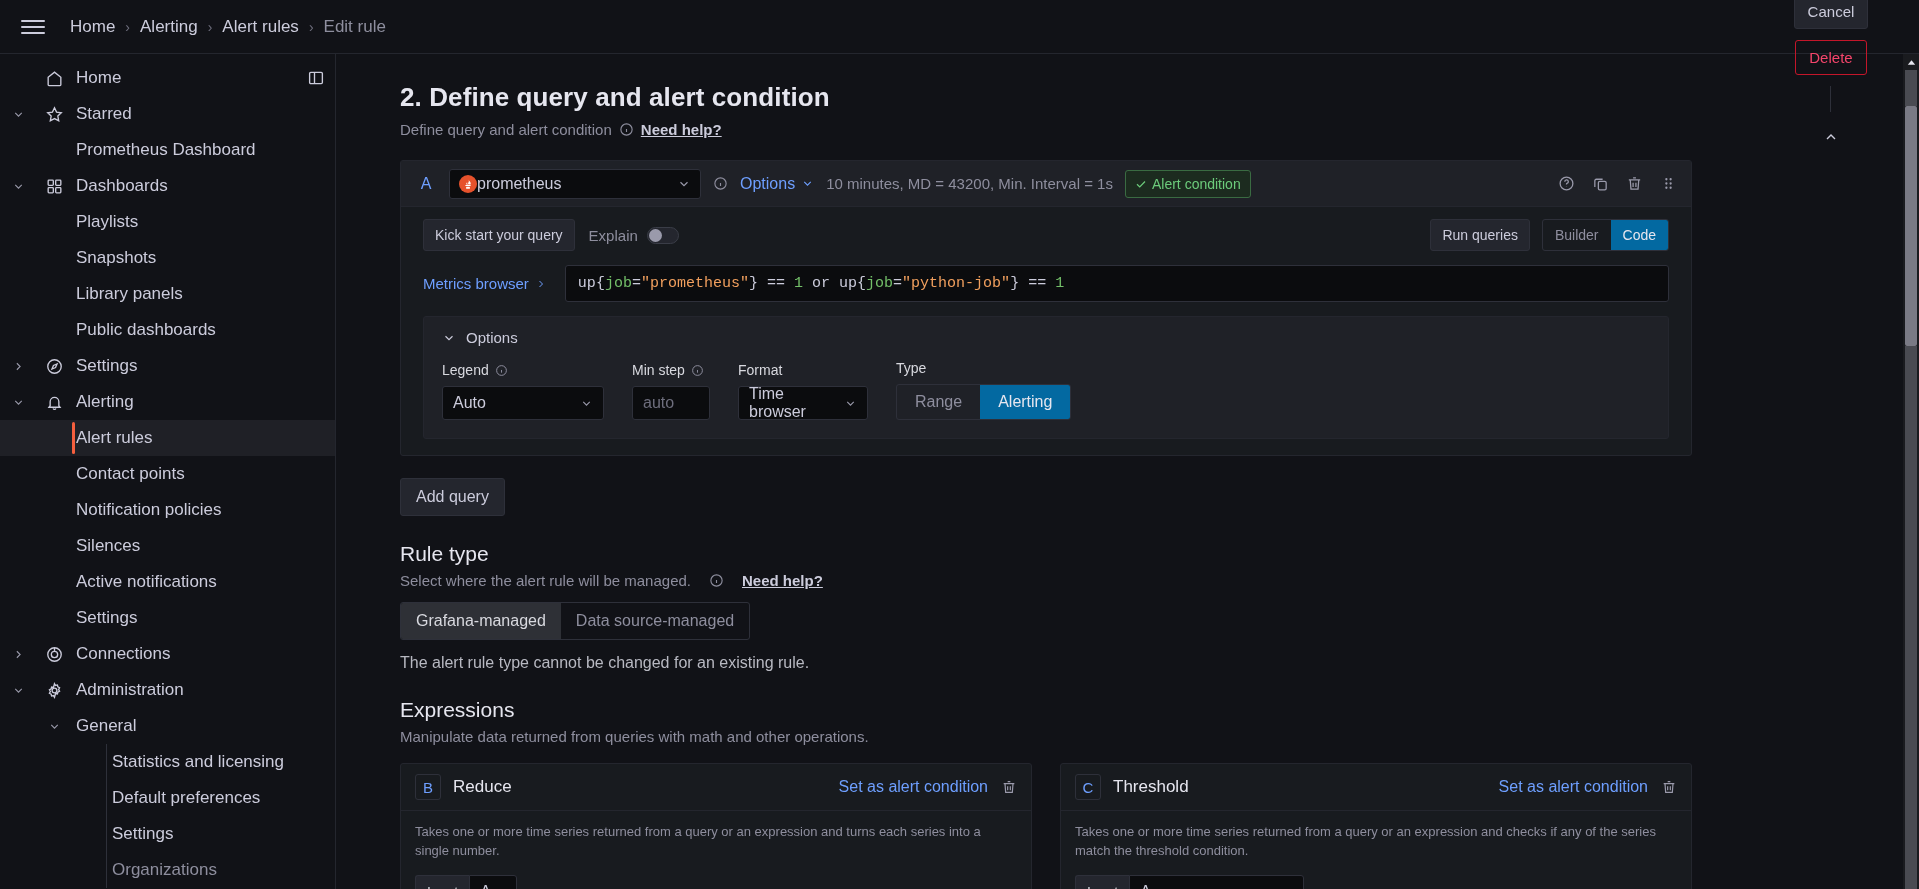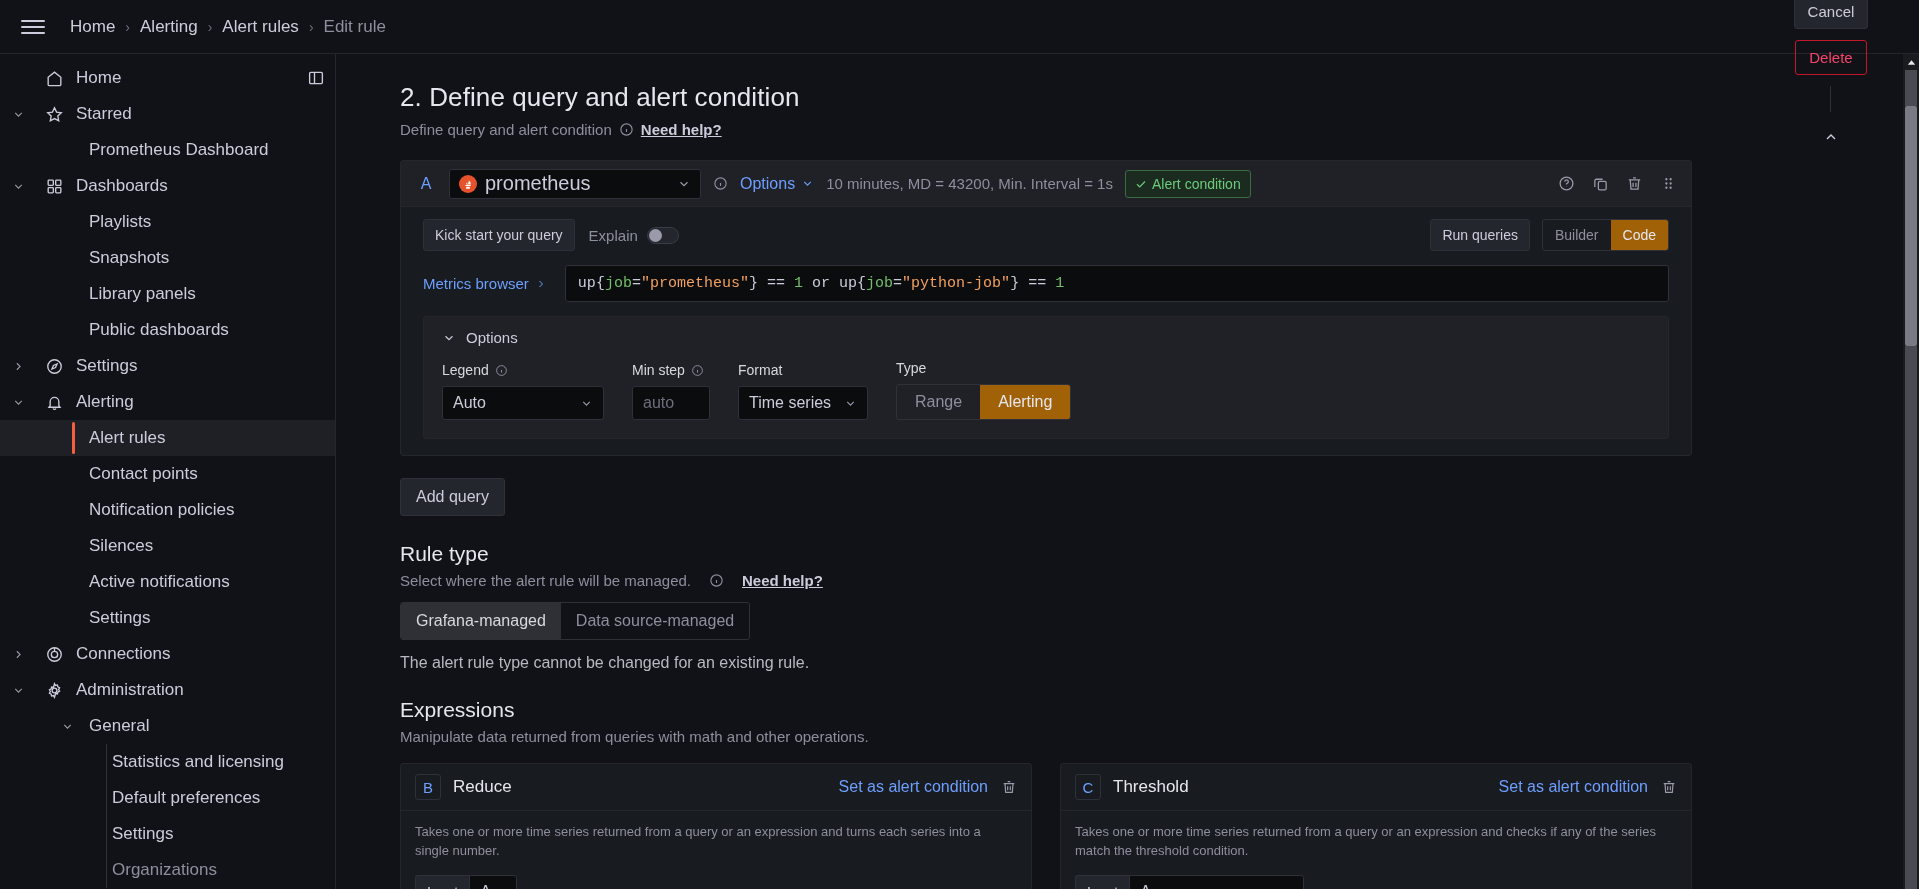--- a/index.html
+++ b/index.html
@@ -66,41 +66,41 @@
     display: flex; align-items: center; justify-content: center;
     color:#9a9aab;
   }
   .nav-item .nav-icon {
     width: 36px; flex: 0 0 36px; display:flex; align-items:center; justify-content:center;
     color:#ccccdc;
   }
   .nav-item .nav-label { white-space: nowrap; overflow:hidden; text-overflow:ellipsis; }
   .nav-item.lvl1 { padding-left: 0; }
   .nav-item.lvl1 .nav-label { margin-left: 4px; }
-  .nav-item.lvl2 { padding-left: 13px; }
+  .nav-item.lvl2 { padding-left: 0; }
   .nav-item.lvl2 .nav-label { margin-left: 76px; }
   .nav-item.lvl3 .nav-label { margin-left: 112px; }
   .nav-item.active { background: #1f2026; }
   .nav-item.active::before {
     content:''; position:absolute; left:72px; top:2px; bottom:2px; width:3px;
     background:#f55f3e; border-radius:2px;
   }
   .nav-item.dim .nav-label { color:#8e8e9e; }
   .nav-rail { position:absolute; left:62px; width:1px; background:#2e303a; }
   .dock-icon { margin-left:auto; color:#ccccdc; display:flex; align-items:center; }
 
   
   #main {
     position:absolute; top:54px; left:336px; right:0; bottom:0;
     overflow:hidden;
     background:#111217;
   }
   #main-inner { padding: 28px 0 0 64px; }
 
-  h1.section-title { font-size: 26px; font-weight: 400; color:#e6e6ef; letter-spacing:.1px; }
+  h1.section-title { font-size: 26px; font-weight: 700; color:#e6e6ef; letter-spacing:.1px; }
   .section-sub { font-size:15px; color:#8e8e9e; margin-top:8px; display:flex; align-items:center; gap:7px;}
   .need-help { color:#ccccdc; text-decoration:underline; font-weight:700; cursor:pointer; font-size:15px;}
   .info-circle { display:inline-flex; }
 
   
   .query-card {
     margin-top: 22px;
     width: 1292px;
     background: #181b1f;
     border: 1px solid #24262e;
@@ -108,21 +108,21 @@
   }
   .query-head {
     display:flex; align-items:center; gap:12px;
     padding: 9px 14px; height: 46px;
     background:#1f2127;
     border-bottom:1px solid #24262e;
   }
   .ref-id { color:#6e9fff; font-size:16px; width:22px; text-align:center; }
   .ds-picker {
     width: 252px; height:30px; background:#0b0c0e; border:1px solid #2e303a; border-radius:3px;
-    display:flex; align-items:center; gap:8px; padding:0 9px; font-size:20px; color:#ccccdc; cursor:pointer;
+    display:flex; align-items:center; padding:0 9px; font-size:16px; color:#ccccdc; cursor:pointer;
   }
   .ds-picker .chev { margin-left:auto; color:#9a9aab; }
   .prom-logo { width:18px; height:18px; border-radius:50%; background:#e6522c; display:flex;align-items:center;justify-content:center;}
   .opts-link { color:#6e9fff; font-size:16px; cursor:pointer; display:flex; align-items:center; gap:6px;}
   .q-meta { color:#8e8e9e; font-size:15px; white-space:nowrap; }
   .alert-cond-badge {
     border:1px solid #3a6b42; background:#1c2b1f; color:#6ccb7b;
     font-size:14px; padding:5px 9px; border-radius:3px; display:flex; align-items:center; gap:5px;
   }
   .qhead-icons { margin-left:auto; display:flex; align-items:center; gap:17px; color:#9a9aab; }
@@ -131,21 +131,21 @@
   .q-toolbar { display:flex; align-items:center; gap:14px; }
   .btn-kick { background:#24262e; border:1px solid #2e303a; color:#ccccdc; font-size:14px; padding:7px 11px; border-radius:3px; cursor:pointer;}
   .explain-wrap { display:flex; align-items:flex-start; gap:9px; color:#8e8e9e; font-size:15px; }
   .toggle { width:32px; height:17px; border-radius:9px; background:#24262e; border:1px solid #3a3d47; position:relative; cursor:pointer;}
   .toggle .knob { position:absolute; top:1px; left:1px; width:13px; height:13px; border-radius:50%; background:#9a9aab;}
   .q-toolbar-right { margin-left:auto; display:flex; align-items:center; gap:12px; }
   .btn-run { background:#24262e; border:1px solid #2e303a; color:#ccccdc; font-size:14px; padding:7px 11px; border-radius:3px; cursor:pointer;}
   .radio-group { display:flex; border:1px solid #2e303a; border-radius:3px; overflow:hidden; }
   .radio-group .rb { font-size:14px; padding:7px 12px; color:#8e8e9e; cursor:pointer; background:transparent; border:none;
      font-family:"Liberation Sans",sans-serif; }
-  .radio-group .rb.sel { background:#a16207; color:#e6e6ef; }
+  .radio-group .rb.sel { background:#0369a1; color:#e6e6ef; }
 
   .q-editor-row { display:flex; align-items:stretch; margin-top:14px; gap:0; }
   .metrics-browser {
     color:#6e9fff; font-size:15px; display:flex; align-items:center; gap:6px;
     padding-right:18px; white-space:nowrap; cursor:pointer;
   }
   .code-input {
     flex:1; background:#0b0c0e; border:1px solid #2e303a; border-radius:3px;
     font-family:"Liberation Mono", monospace; font-size:15px; padding:9px 12px; min-height:36px;
     cursor:text;
@@ -548,21 +548,21 @@
                     <path d="M12 16v-5M12 8.2v.1"></path>
                   </svg>
               </div>
               <div class="text-input" style="width:78px">
                 <span>auto</span>
               </div>
             </div>
             <div>
               <div class="field-label">Format</div>
               <div class="select-box" style="width:130px">
-                <span>Time series</span>
+                <span>Time browser</span>
                 <span class="chev">
                   <svg class="svgic" width="13" height="13" viewBox="0 0 24 24" fill="none" stroke="#9a9aab" stroke-width="2">
                       <path d="M6 9l6 6 6-6"></path>
                     </svg>
                 </span>
               </div>
             </div>
             <div>
               <div class="field-label">Type</div>
               <div class="radio-group">

